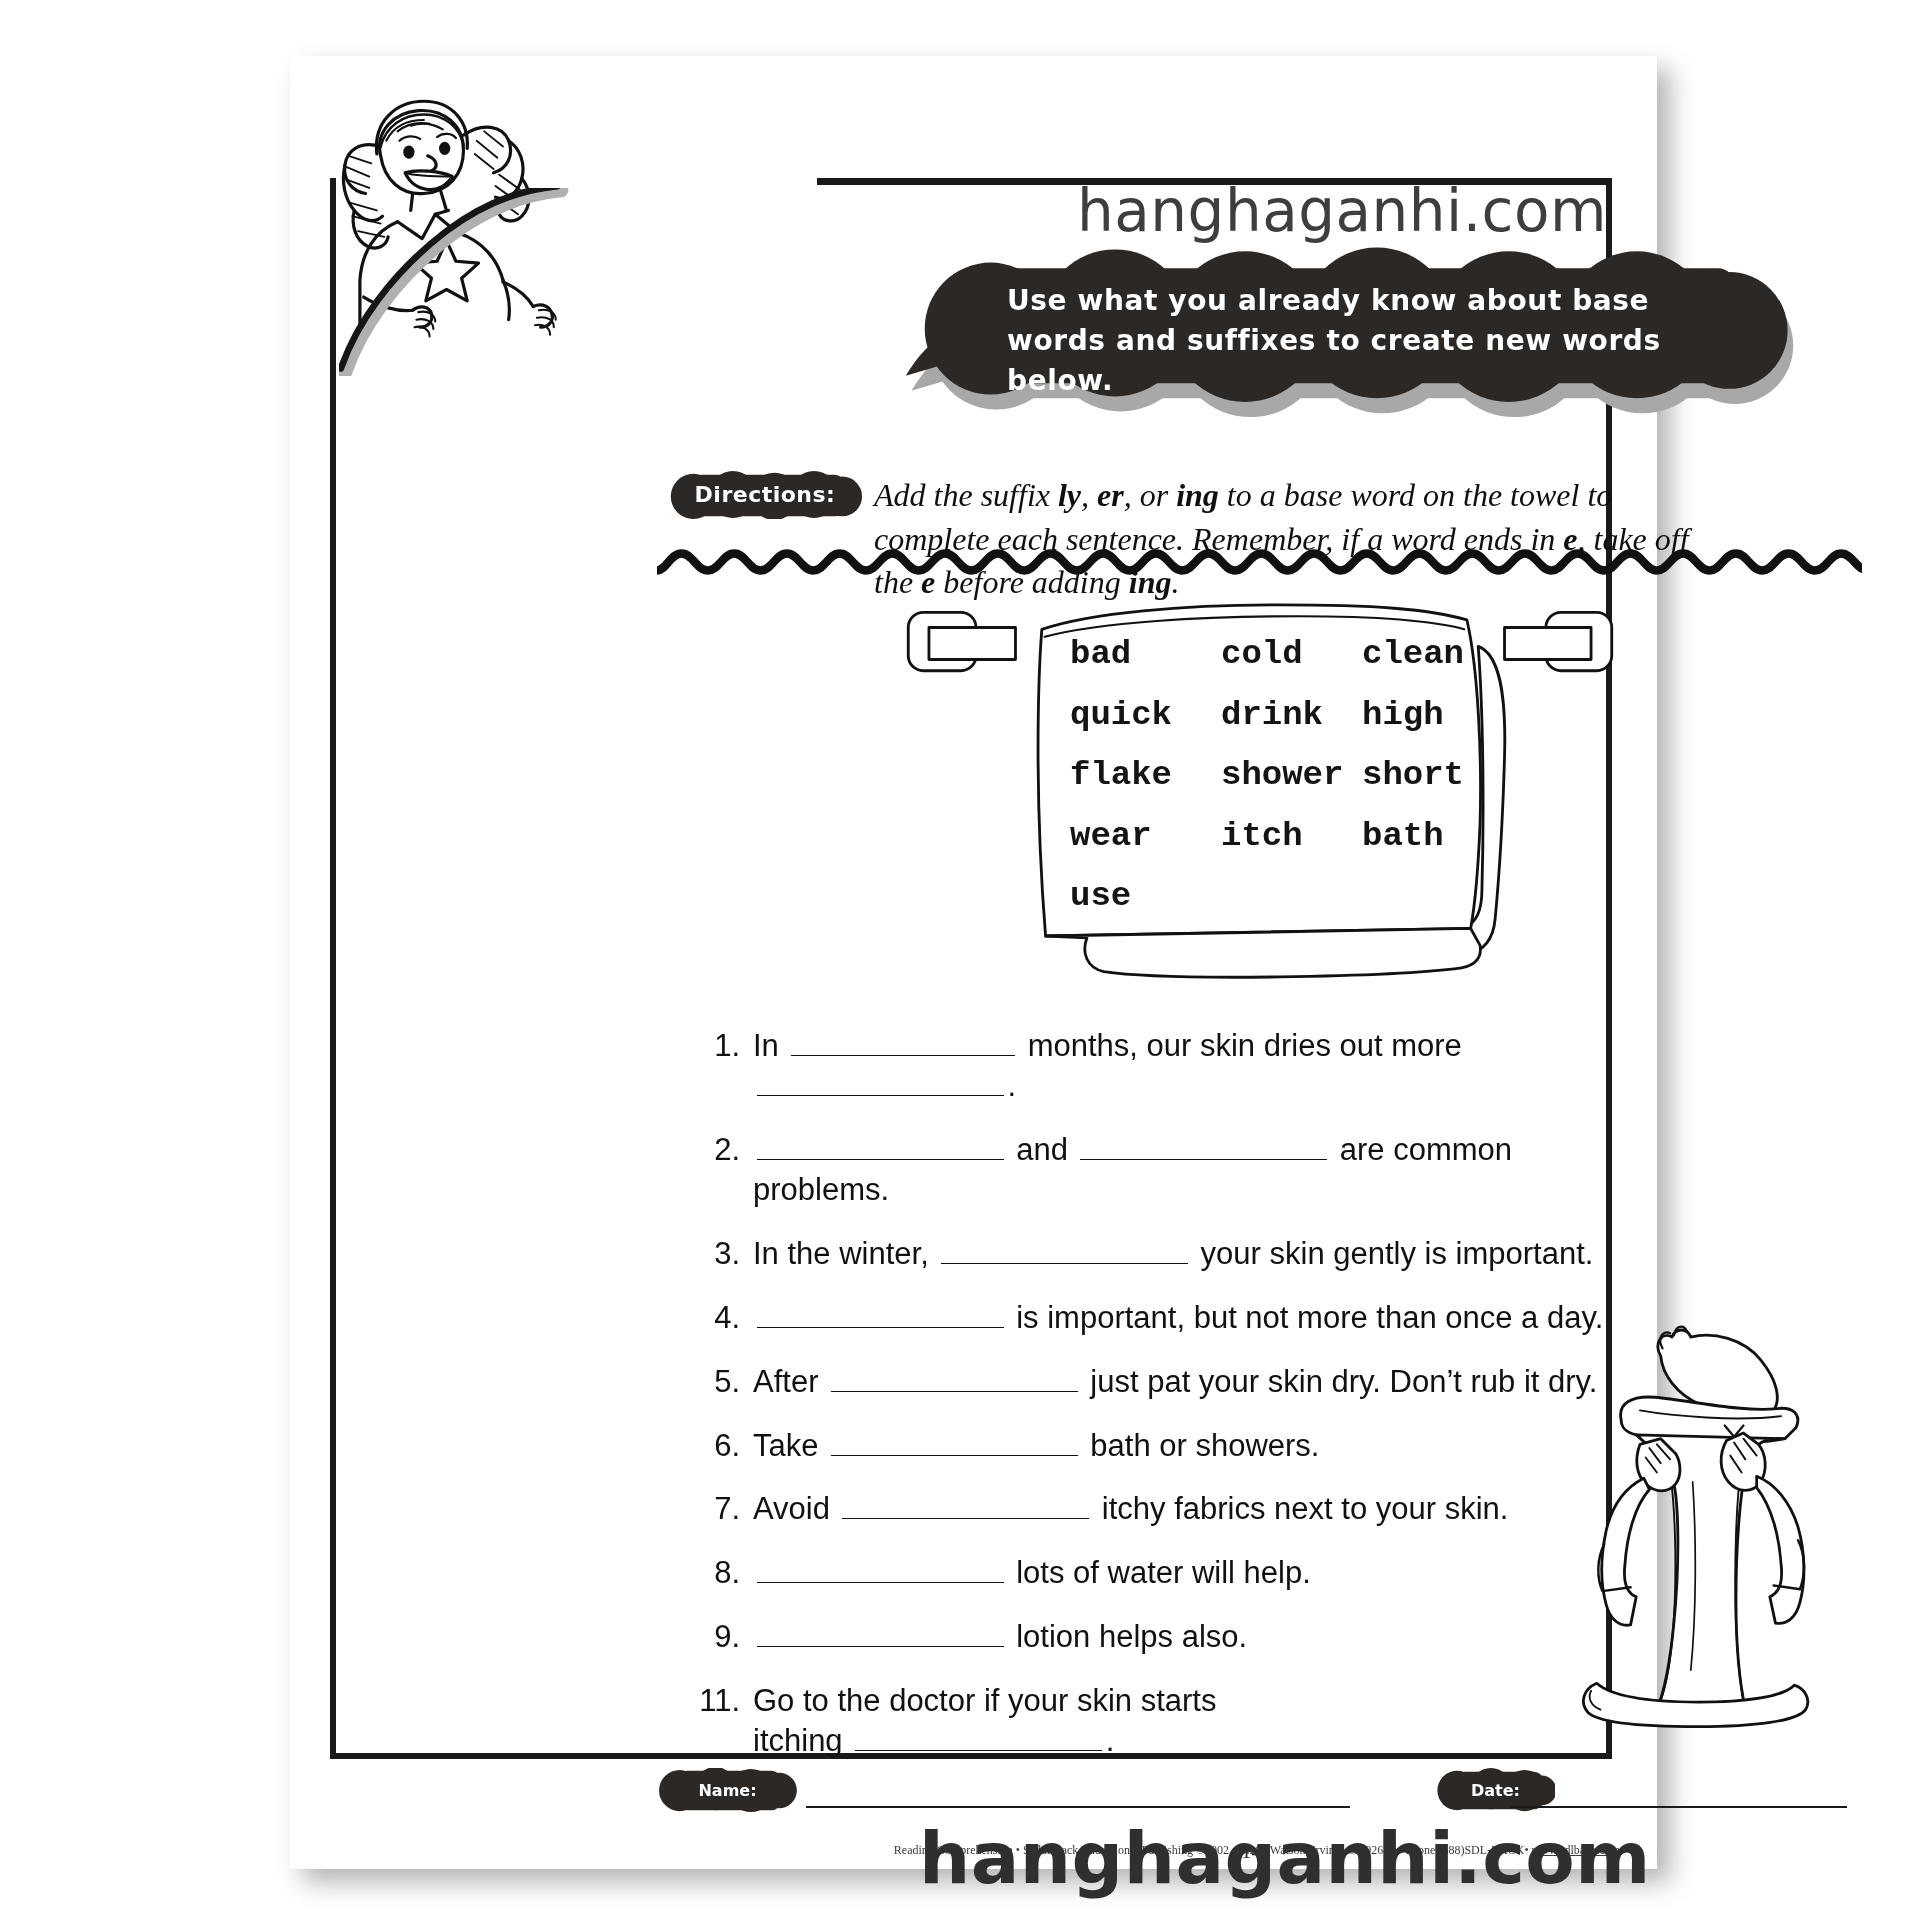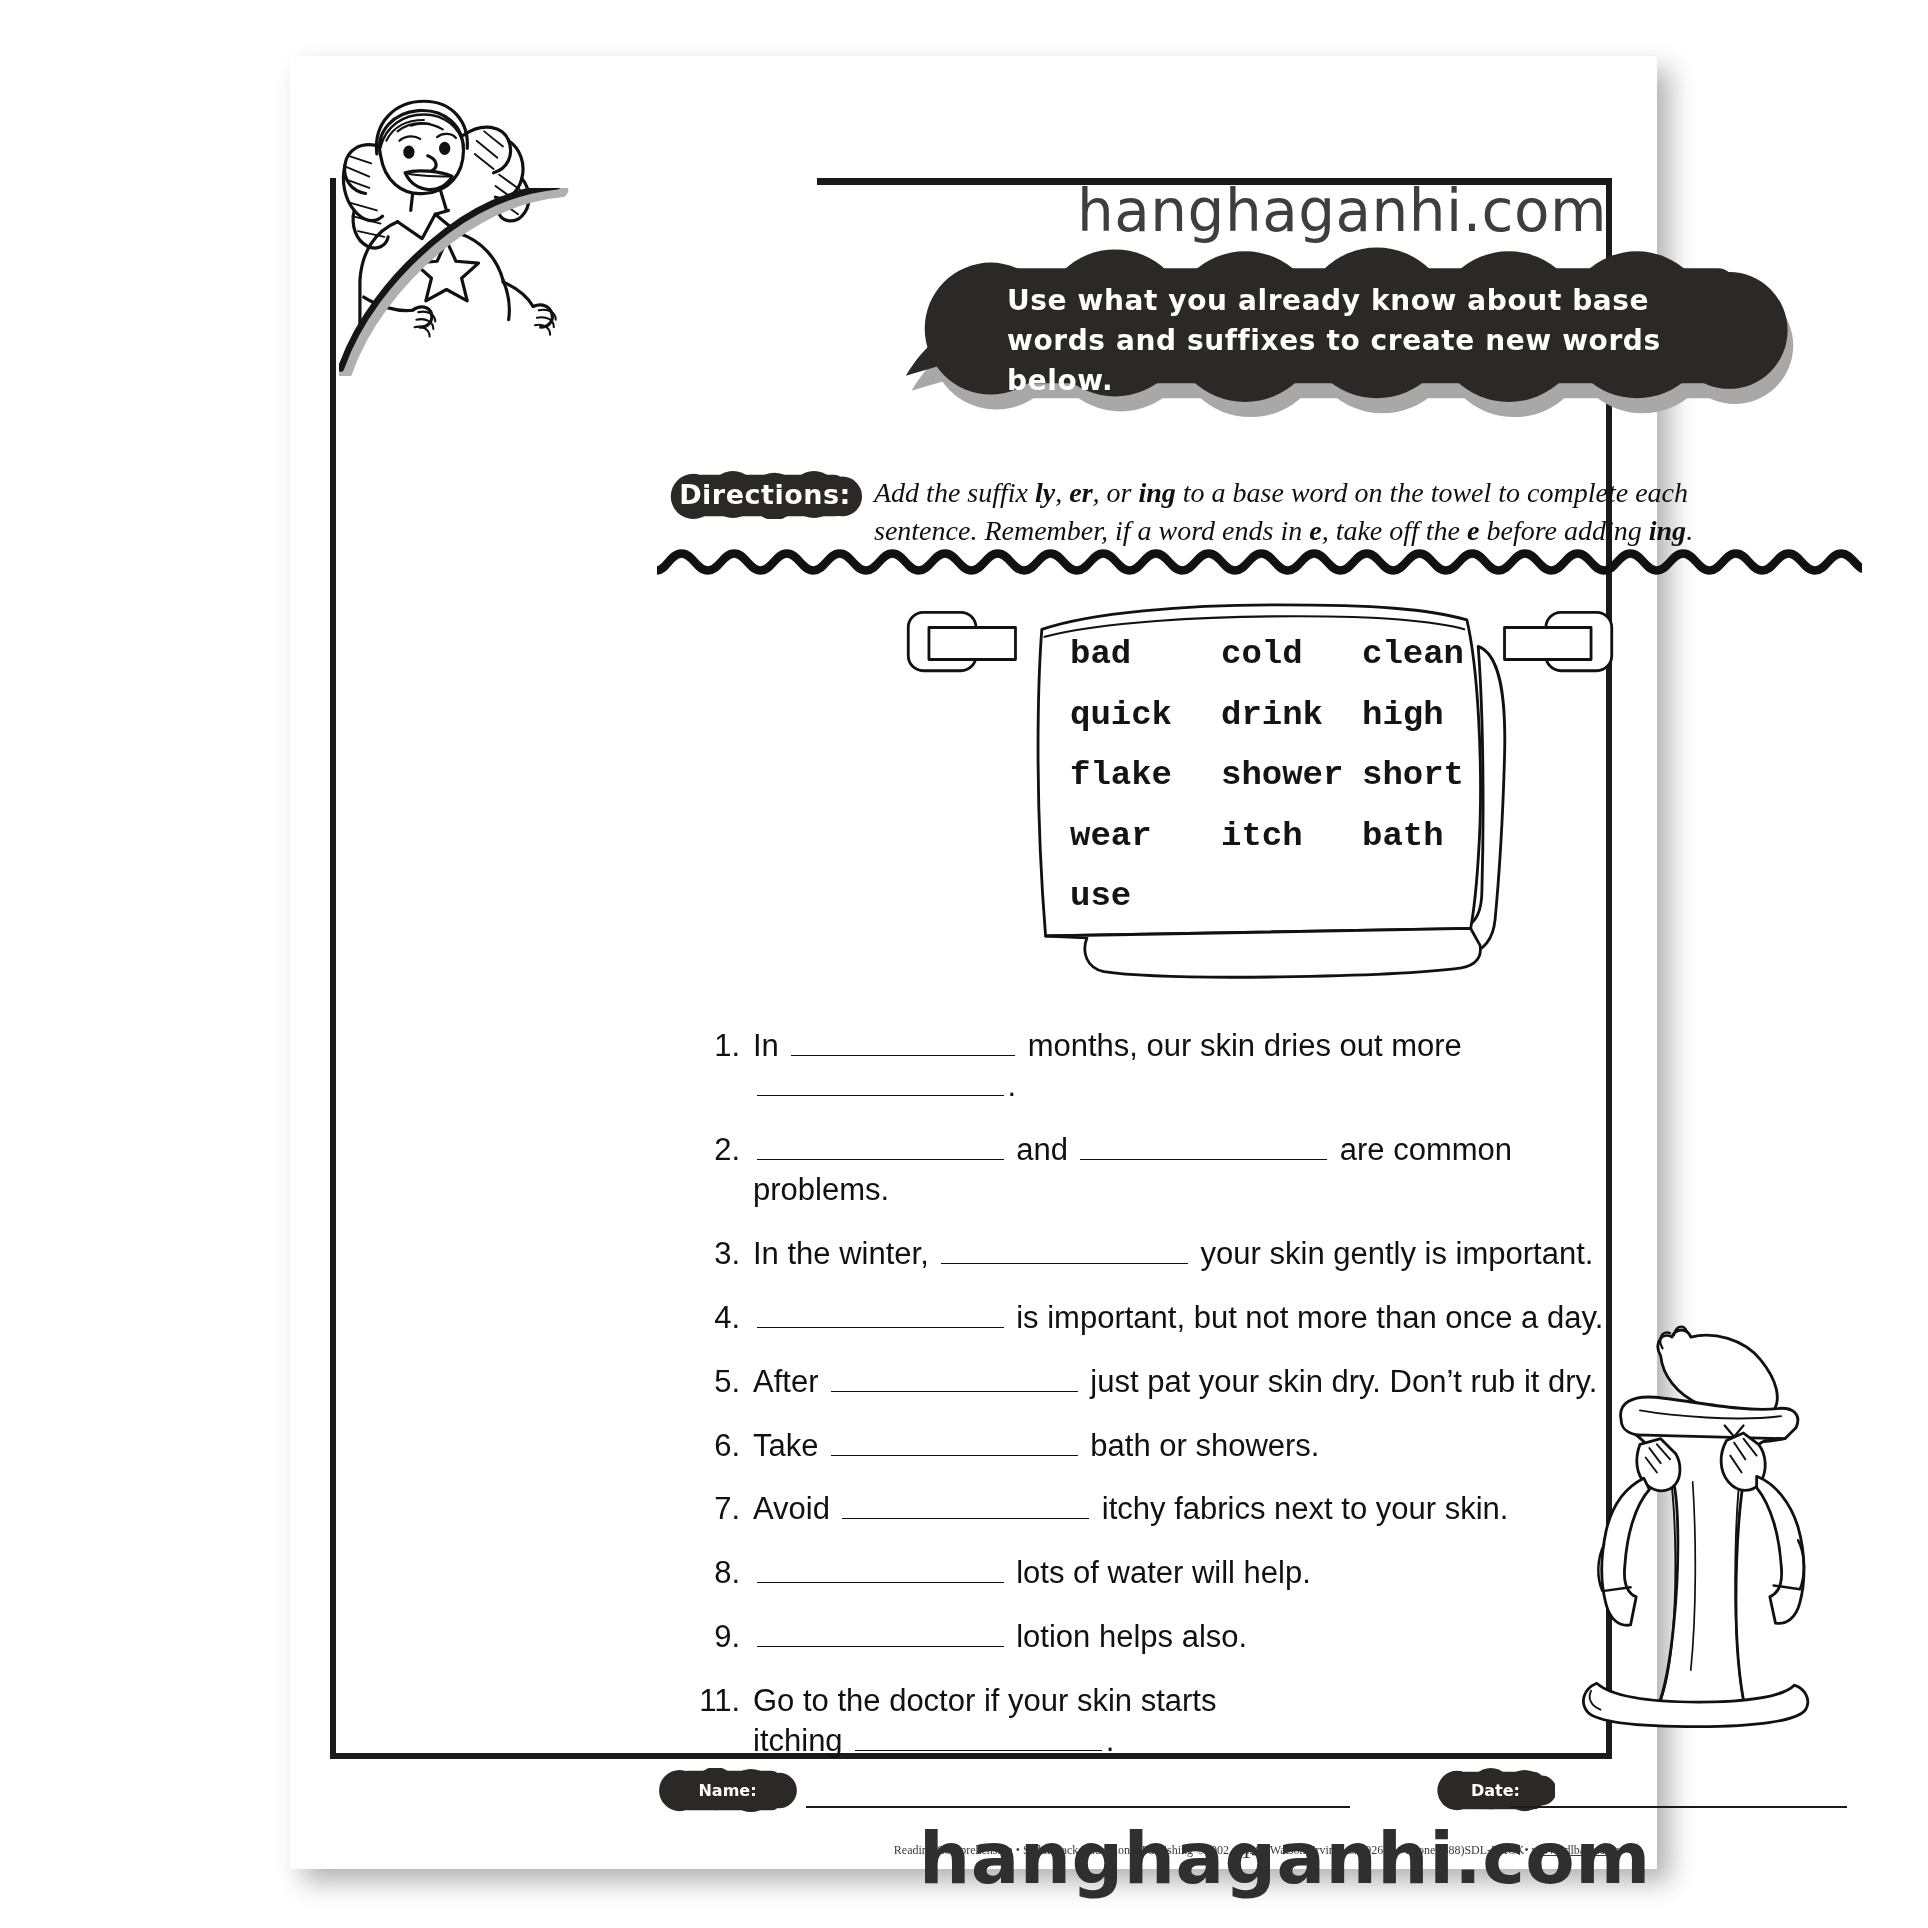--- a/index.html
+++ b/index.html
@@ -128,31 +128,31 @@
     height: 49px;
   }
   .dir-badge-text {
     position: absolute;
     left: 0; top: 0;
     width: 200px; height: 49px;
     display: flex; align-items: center; justify-content: center;
     color: #ffffff;
     font-family: "DejaVu Sans", sans-serif;
     font-weight: 700;
-    font-size: 27px;
+    font-size: 22px;
     letter-spacing: 0.5px;
   }
   .dir-text {
     position: absolute;
     left: 584px;
     top: 418px;
     width: 847px;
     font-family: "Liberation Serif", serif;
     font-style: italic;
-    font-size: 28px;
+    font-size: 32px;
     line-height: 1.36;
     color: #101010;
   }
   .dir-text b { font-style: italic; font-weight: 700; }
 
   .wavy {
     position: absolute;
     left: 367px;
     top: 490px;
     width: 1205px;

